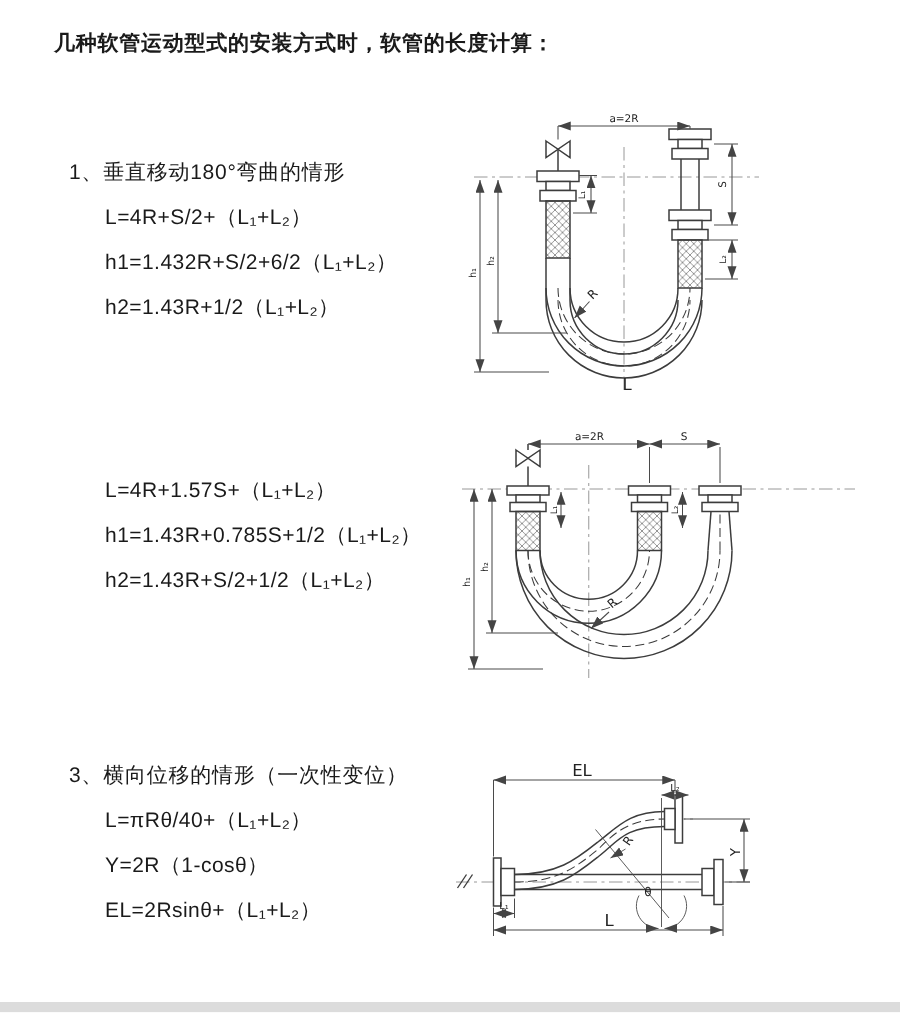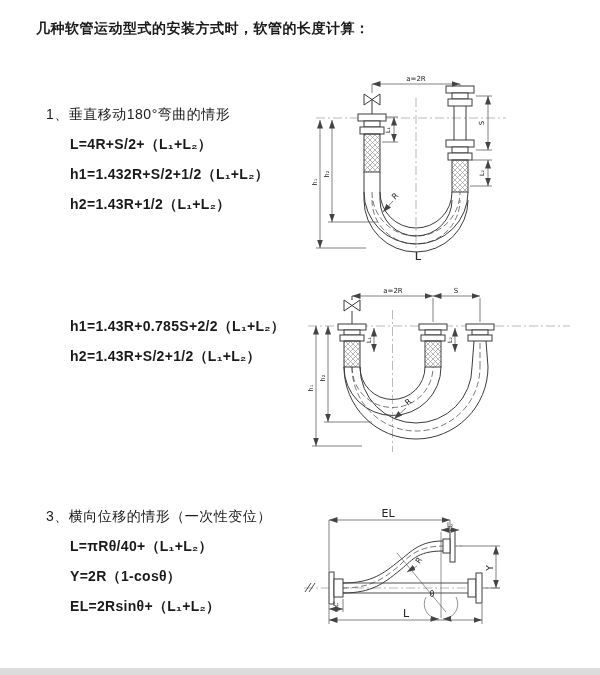--- a/index.html
+++ b/index.html
@@ -1,43 +1,44 @@
 <!DOCTYPE html>
 <html><head>
 <meta charset="utf-8">
 <style>
   html,body{margin:0;padding:0;background:#fff;}
   .page{position:relative;width:600px;height:675px;background:#ffffff;overflow:hidden;
         font-family:"Liberation Sans","DejaVu Sans",sans-serif;color:#1a1a1a;}
   .title{position:absolute;left:36px;top:20px;font-size:14px;font-weight:700;letter-spacing:.5px;}
   .sec{position:absolute;left:46px;}
   .sec .h{font-size:14px;font-weight:400;letter-spacing:.5px;line-height:20px;}
-  .sec .f{font-size:14px;font-weight:700;padding-left:24px;margin-top:10px;line-height:20px;letter-spacing:.3px;}
+  .sec .f{font-size:14px;font-weight:400;padding-left:24px;margin-top:10px;line-height:20px;letter-spacing:.3px;}
   .sec .f:first-of-type{margin-top:12px;}
   .d{position:absolute;}
   svg{font-family:"DejaVu Sans",sans-serif;}
   svg text{fill:#222;}
   .bottom-edge{position:absolute;left:0;bottom:0;width:600px;height:7px;background:#dcdcdc;}
 </style>
 </head>
 <body>
 
 <div class="page">
 
   <div class="title">几种软管运动型式的安装方式时，软管的长度计算：</div>
 
   <div class="sec" style="top:104px">
     <div class="h">1、垂直移动180°弯曲的情形</div>
     <div class="f">L=4R+S/2+（L₁+L₂）</div>
-    <div class="f">h1=1.432R+S/2+1/2（L₁+L₂）</div>
+    <div class="f">h1=1.432R+S/2+6/2（L₁+L₂）</div>
     <div class="f">h2=1.43R+1/2（L₁+L₂）</div>
   </div>
 
   <div class="sec" style="top:304px">
-    <div class="f">h1=1.43R+0.785S+2/2（L₁+L₂）</div>
+    <div class="f">L=4R+1.57S+（L₁+L₂）</div>
+    <div class="f">h1=1.43R+0.785S+1/2（L₁+L₂）</div>
     <div class="f">h2=1.43R+S/2+1/2（L₁+L₂）</div>
   </div>
 
   <div class="sec" style="top:506px">
     <div class="h">3、横向位移的情形（一次性变位）</div>
     <div class="f">L=πRθ/40+（L₁+L₂）</div>
     <div class="f">Y=2R（1-cosθ）</div>
     <div class="f">EL=2Rsinθ+（L₁+L₂）</div>
   </div>
 

